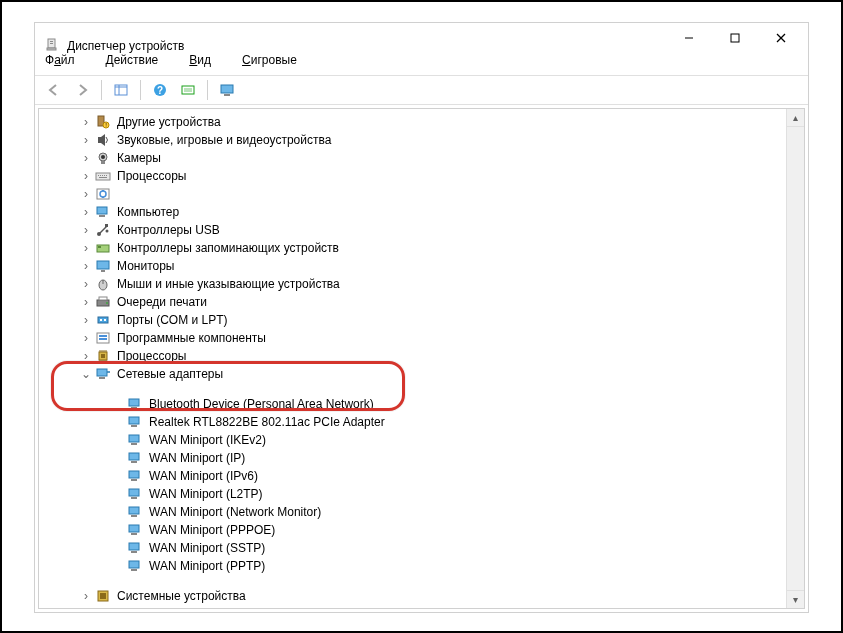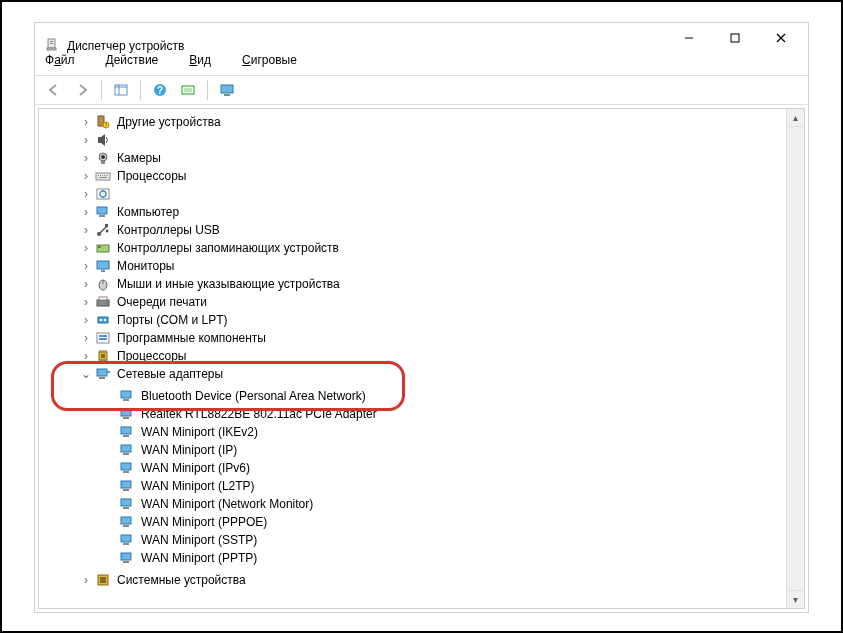--- a/index.html
+++ b/index.html
@@ -16,21 +16,21 @@
 .toolbar{height:28px;border-top:1px solid #e0e0e0;border-bottom:1px solid #e0e0e0;display:flex;align-items:center;gap:2px;padding:0 6px}
 .tool-btn{width:24px;height:24px;display:flex;align-items:center;justify-content:center;border:1px solid transparent}
 .tool-sep{width:1px;height:20px;background:#d0d0d0;margin:0 4px}
 .tree-wrap{flex:1;position:relative;border:1px solid #d0d0d0;margin:3px;overflow:hidden}
 .tree{position:absolute;inset:0;overflow:hidden}
 .scrollbar{position:absolute;right:0;top:0;bottom:0;width:17px;background:#f0f0f0;border-left:1px solid #e0e0e0}
 .scroll-arrow{height:17px;display:flex;align-items:center;justify-content:center;color:#606060;font-size:10px}
 .scroll-arrow.up{border-bottom:1px solid #e0e0e0}
 .scroll-arrow.down{position:absolute;bottom:0;left:0;right:0;border-top:1px solid #e0e0e0}
 ul.tv{list-style:none;margin:0;padding:4px 0 0 0}
-ul.tv ul{list-style:none;margin:4px;padding:0 0 0 20px}
+ul.tv ul{list-style:none;margin:12px;padding:0 0 0 20px}
 li.node{white-space:nowrap}
 .row{display:flex;align-items:center;height:18px;line-height:18px}
 .expander{width:14px;height:14px;display:inline-flex;align-items:center;justify-content:center;color:#6b6b6b;font-size:12px;margin-right:2px;cursor:default;user-select:none;font-family:Arial,sans-serif}
 .expander.empty{visibility:hidden}
 .node-icon{width:16px;height:16px;margin-right:4px;display:inline-flex;align-items:center;justify-content:center}
 .node-label{padding:0 2px}
 .highlight-callout{position:absolute;border:3px solid #d4352c;border-radius:16px;pointer-events:none;box-shadow:0 0 0 1px rgba(0,0,0,0.05)}
 
 svg{display:block}
 </style>
@@ -136,20 +136,21 @@
             <li class="node">
               <div class="row">
                 <span class="expander">›</span>
                 <span class="node-icon">
                   <svg width="16" height="16" viewBox="0 0 16 16">
                     <rect x="3" y="5" width="3" height="6" fill="#555"></rect>
                     <polygon points="6,5 10,2 10,14 6,11" fill="#555"></polygon>
                     <path d="M11 5 Q14 8 11 11" fill="none" stroke="#555" stroke-width="1"></path>
                   </svg>
                 </span>
+                <span class="node-label">Звуковые, игровые и видеоустройства</span>
               </div>
             </li>
             <li class="node">
               <div class="row">
                 <span class="expander">›</span>
                 <span class="node-icon">
                   <svg width="16" height="16" viewBox="0 0 16 16">
                     <circle cx="8" cy="7" r="4" fill="#d0d0d0" stroke="#666"></circle>
                     <circle cx="8" cy="7" r="2" fill="#333"></circle>
                     <rect x="6" y="11" width="4" height="3" fill="#888"></rect>

